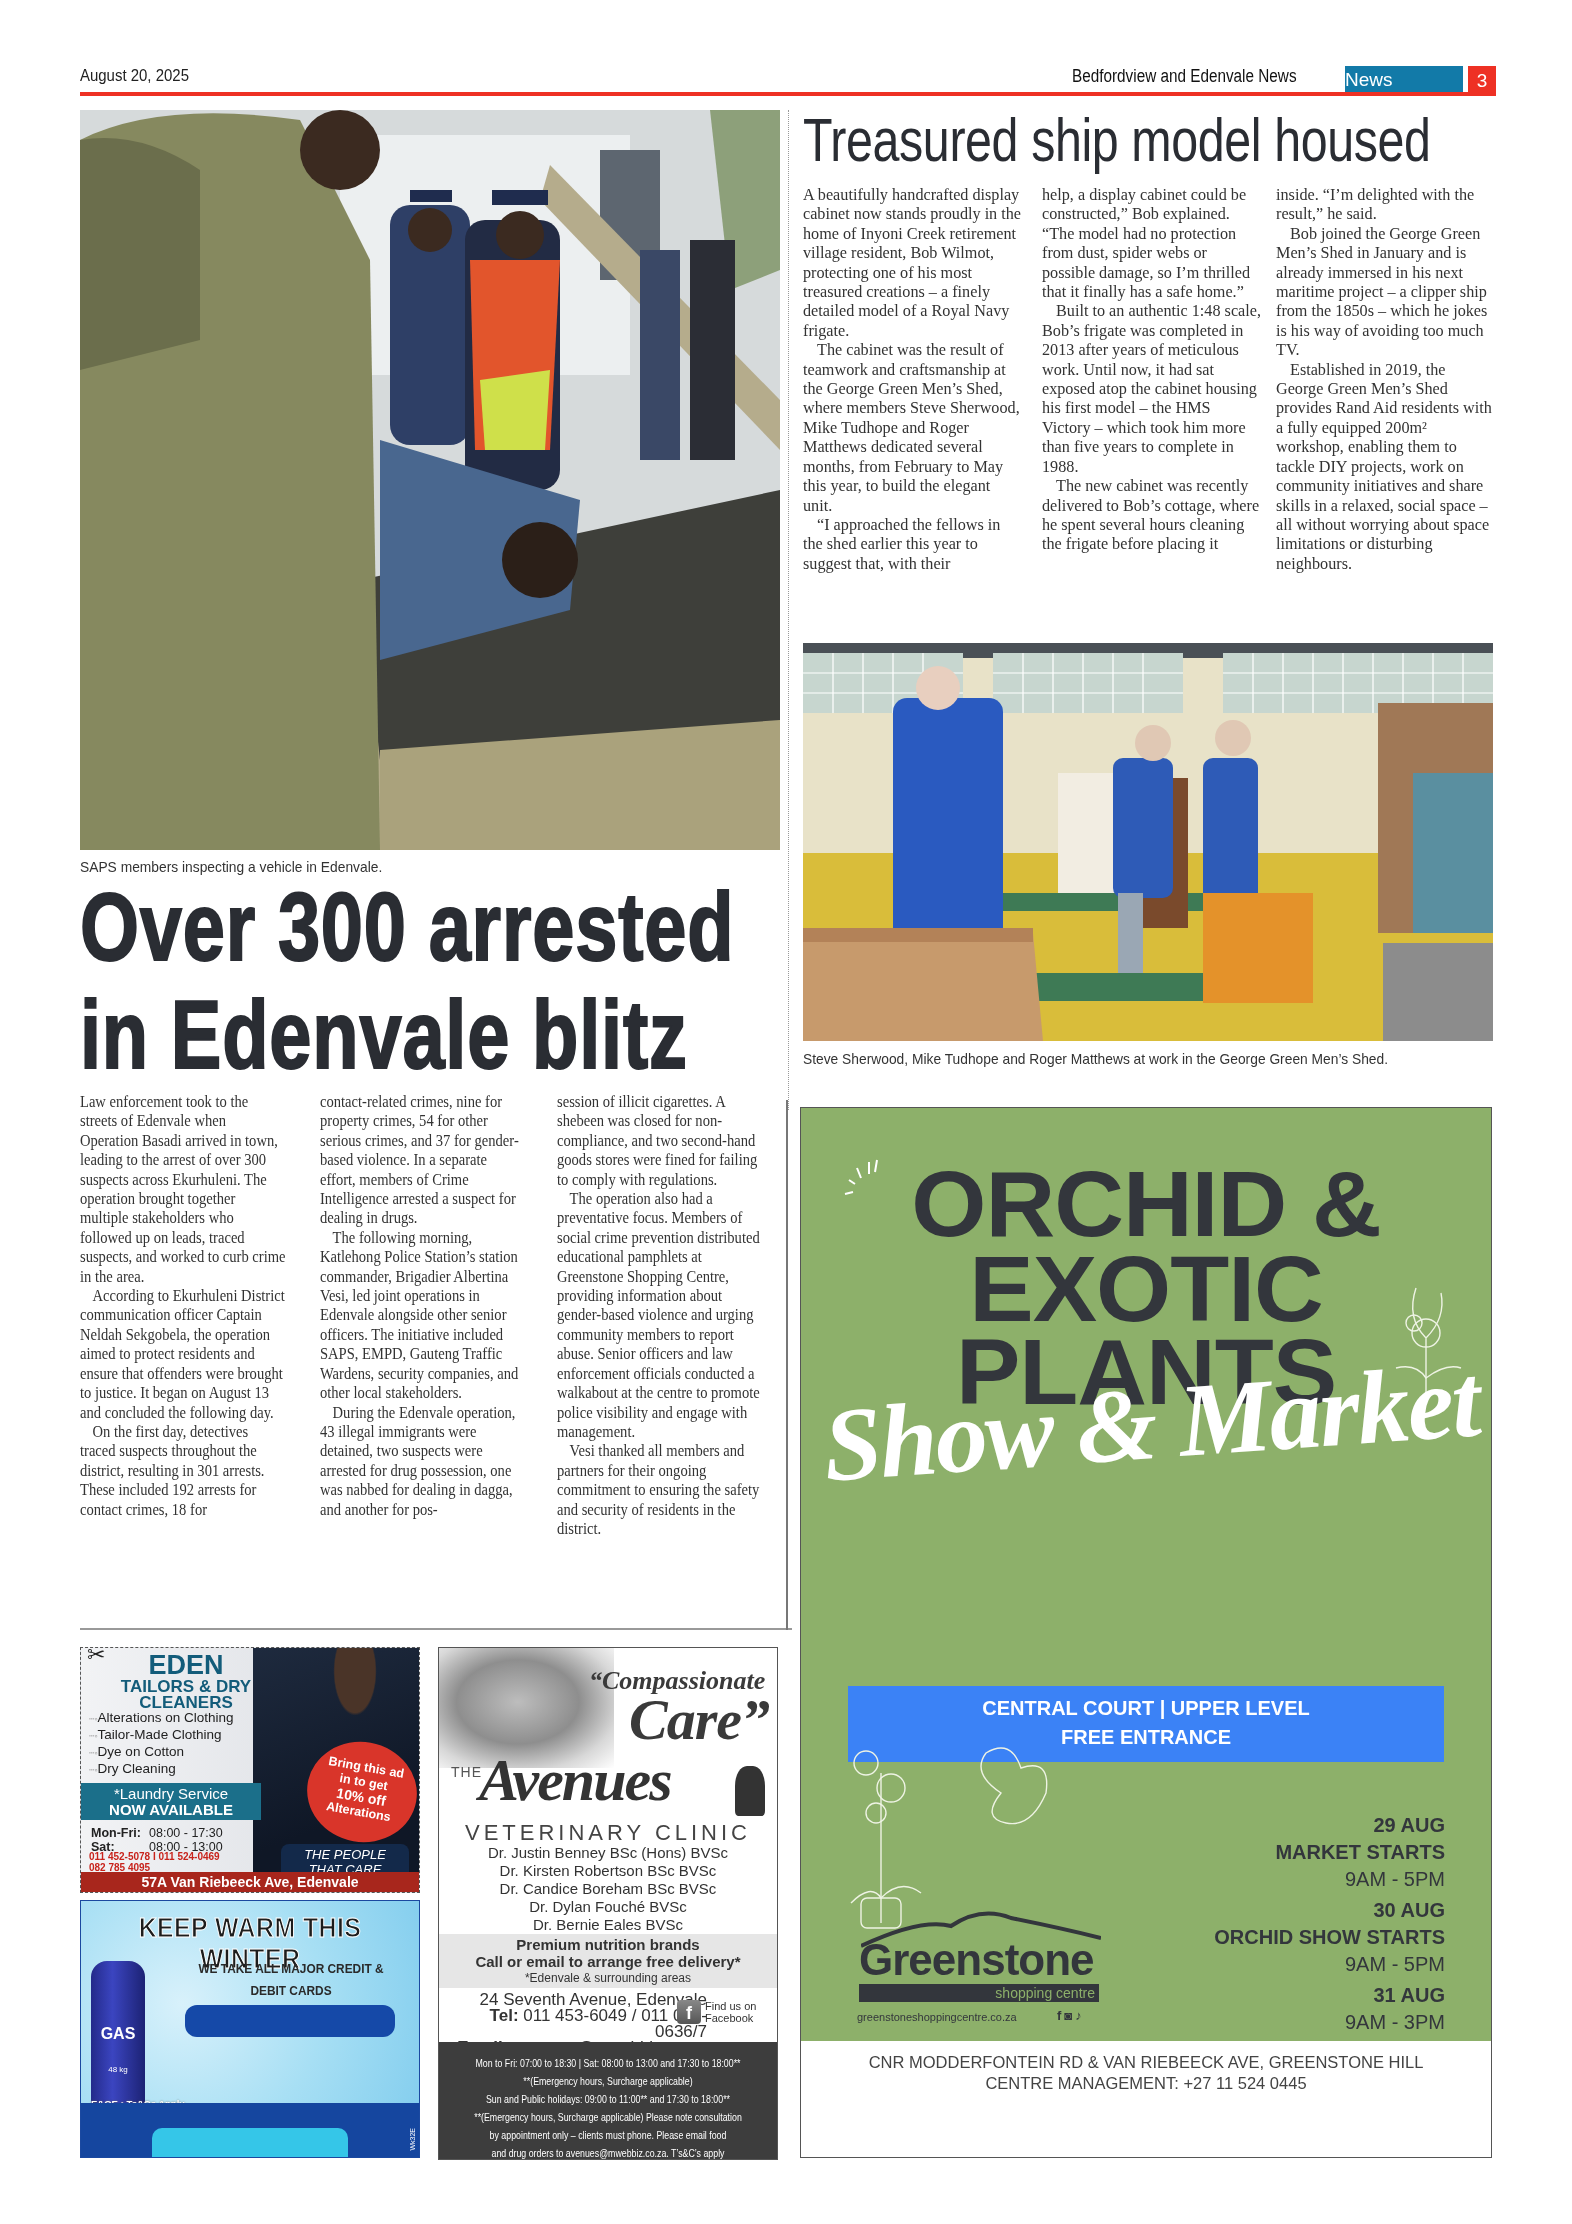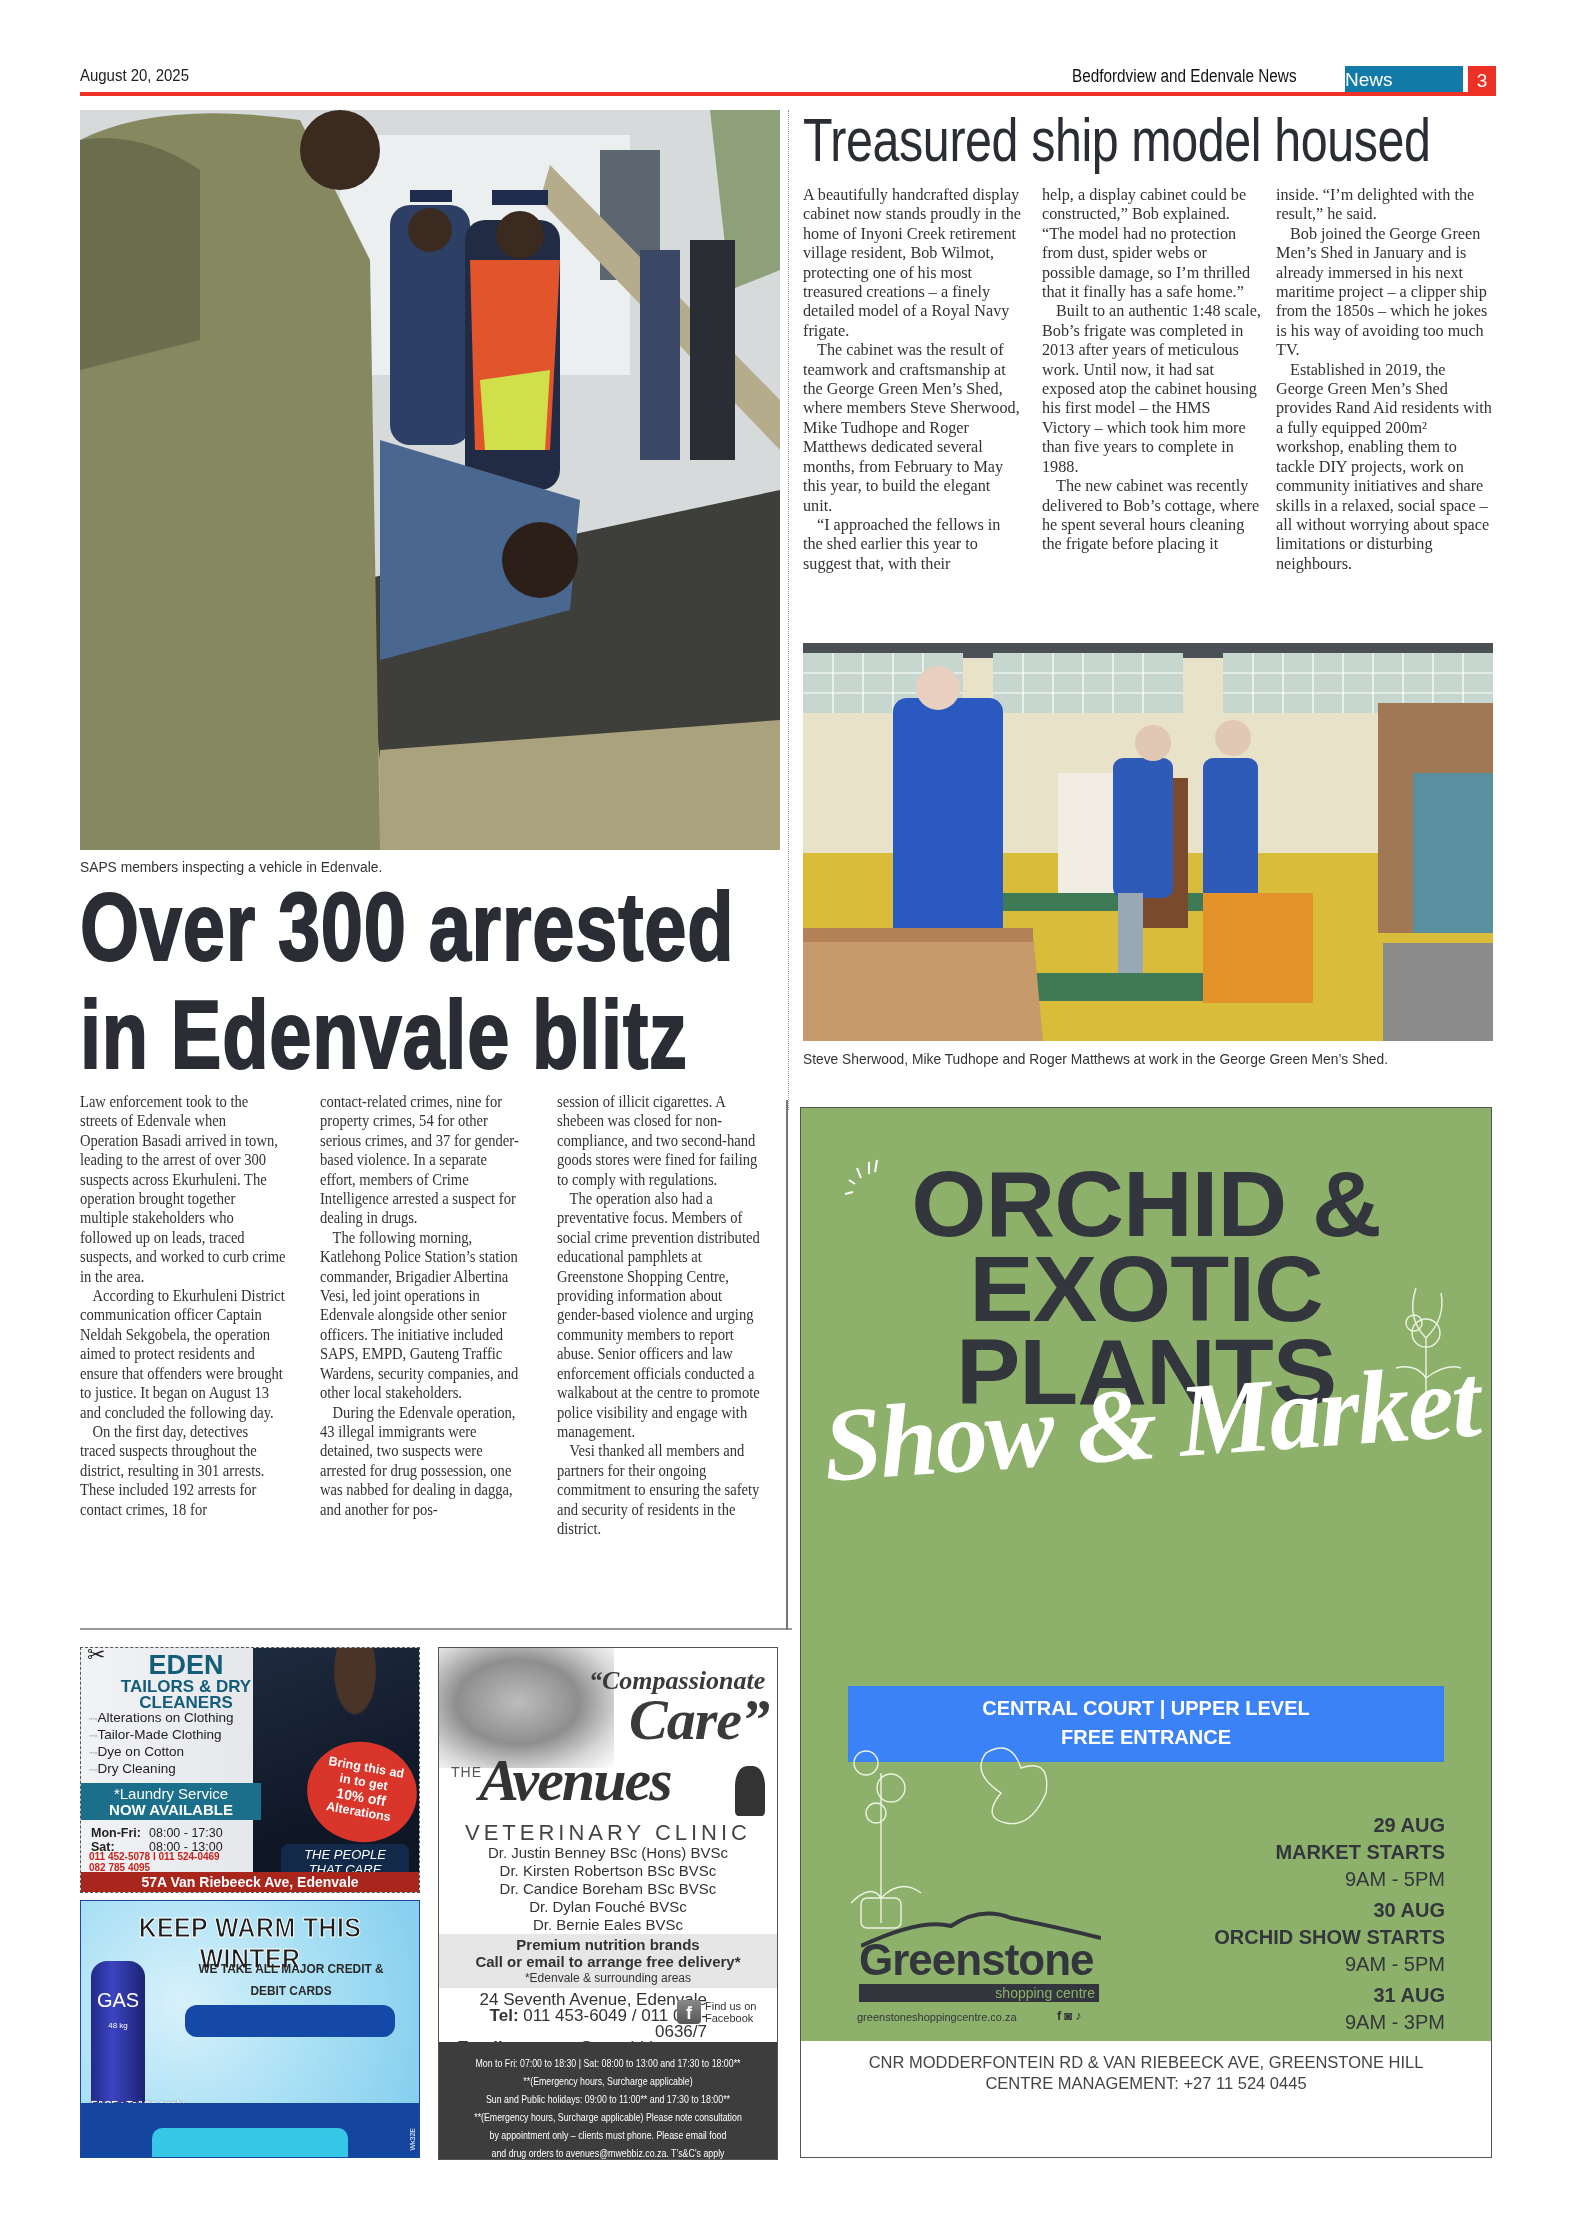--- a/index.html
+++ b/index.html
@@ -34,22 +34,22 @@
   .eden-hours{position:absolute;left:10px;top:178px;font-family:"Liberation Sans",sans-serif;font-size:12.5px;line-height:14px;color:#222}
   .eden-phones{position:absolute;left:8px;top:203px;font-family:"Liberation Sans",sans-serif;font-weight:700;font-size:10px;line-height:11px;color:#c8231b}
   .eden-care{position:absolute;left:200px;top:196px;width:128px;height:36px;background:#13294a;border-radius:8px 8px 0 0;color:#fff;font-family:"Liberation Sans",sans-serif;font-style:italic;font-size:13px;text-align:center;line-height:15px;padding-top:3px}
   .eden-addr{position:absolute;left:0;bottom:0;width:100%;height:20px;background:#a8261c;color:#fff;font-family:"Liberation Sans",sans-serif;font-weight:700;font-size:14px;text-align:center;line-height:20px}
   
   .gas{left:80px;top:1900px;width:340px;height:258px;border:1px solid #1b49a0;background:radial-gradient(circle at 30% 40%,#d8f1fb 0,#a7dff4 50%,#7ecbed 100%);overflow:hidden}
   .gas-title{position:absolute;left:0;top:12px;width:100%;text-align:center;font-family:"Liberation Sans",sans-serif;font-weight:900;font-size:27px;color:#1d1d1d;-webkit-text-stroke:1px #fff;letter-spacing:.5px;transform:scaleX(.92)}
   .gas-cards{position:absolute;left:100px;top:57px;width:220px;text-align:center;font-family:"Liberation Sans",sans-serif;font-weight:700;font-size:13.5px;line-height:22px;color:#2a2a2a;transform:scaleX(.88)}
   .gas-pill{position:absolute;left:104px;top:104px;width:210px;height:32px;border-radius:12px;background:#1549a8}
   .gas-cyl{position:absolute;left:10px;top:60px;width:54px;height:155px;border-radius:16px 16px 6px 6px;background:linear-gradient(90deg,#232a8a,#3b45c0 40%,#1c2274);color:#fff;font-family:"Liberation Sans",sans-serif;text-align:center}
-  .gas-cyl .lbl{margin-top:28px;font-weight:400;font-size:20px}
-  .gas-cyl .kg{font-size:8px;margin-top:9px}
+  .gas-cyl .lbl{margin-top:64px;font-weight:700;font-size:16px}
+  .gas-cyl .kg{font-size:8px;margin-top:22px}
   .gas-tc{position:absolute;left:10px;top:197px;font-family:"Liberation Sans",sans-serif;font-weight:700;font-size:9.5px;color:#fff;text-shadow:0 0 2px #666}
   .gas-bar{position:absolute;left:0;bottom:0;width:100%;height:54px;background:#15469f}
   .gas-bar2{position:absolute;left:71px;bottom:0;width:196px;height:29px;background:#35c6e8;border-radius:10px 10px 0 0}
   .gas-code{position:absolute;right:3px;bottom:6px;font-family:"Liberation Sans",sans-serif;font-size:7px;color:#fff;writing-mode:vertical-rl;transform:rotate(180deg)}
   
   .vet{left:438px;top:1647px;width:340px;height:513px;border:1.5px solid #555;background:#fff;overflow:hidden;font-family:"Liberation Sans",sans-serif;color:#333;text-align:center}
   .vet-photo{position:absolute;left:0;top:0;width:175px;height:120px;background:radial-gradient(ellipse at 45% 45%,#bdbdbd 0,#8e8e8e 45%,#d8d8d8 75%,#fff 100%)}
   .vet-compass{position:absolute;left:150px;top:18px;font-family:"Liberation Serif",serif;font-style:italic;font-weight:700;font-size:26px;color:#3a3a3a}
   .vet-care{position:absolute;left:190px;top:38px;font-family:"Liberation Serif",serif;font-style:italic;font-weight:700;font-size:58px;color:#3a3a3a;letter-spacing:-1px}
   .vet-the{position:absolute;left:12px;top:116px;font-size:14px;color:#555;letter-spacing:1px}

